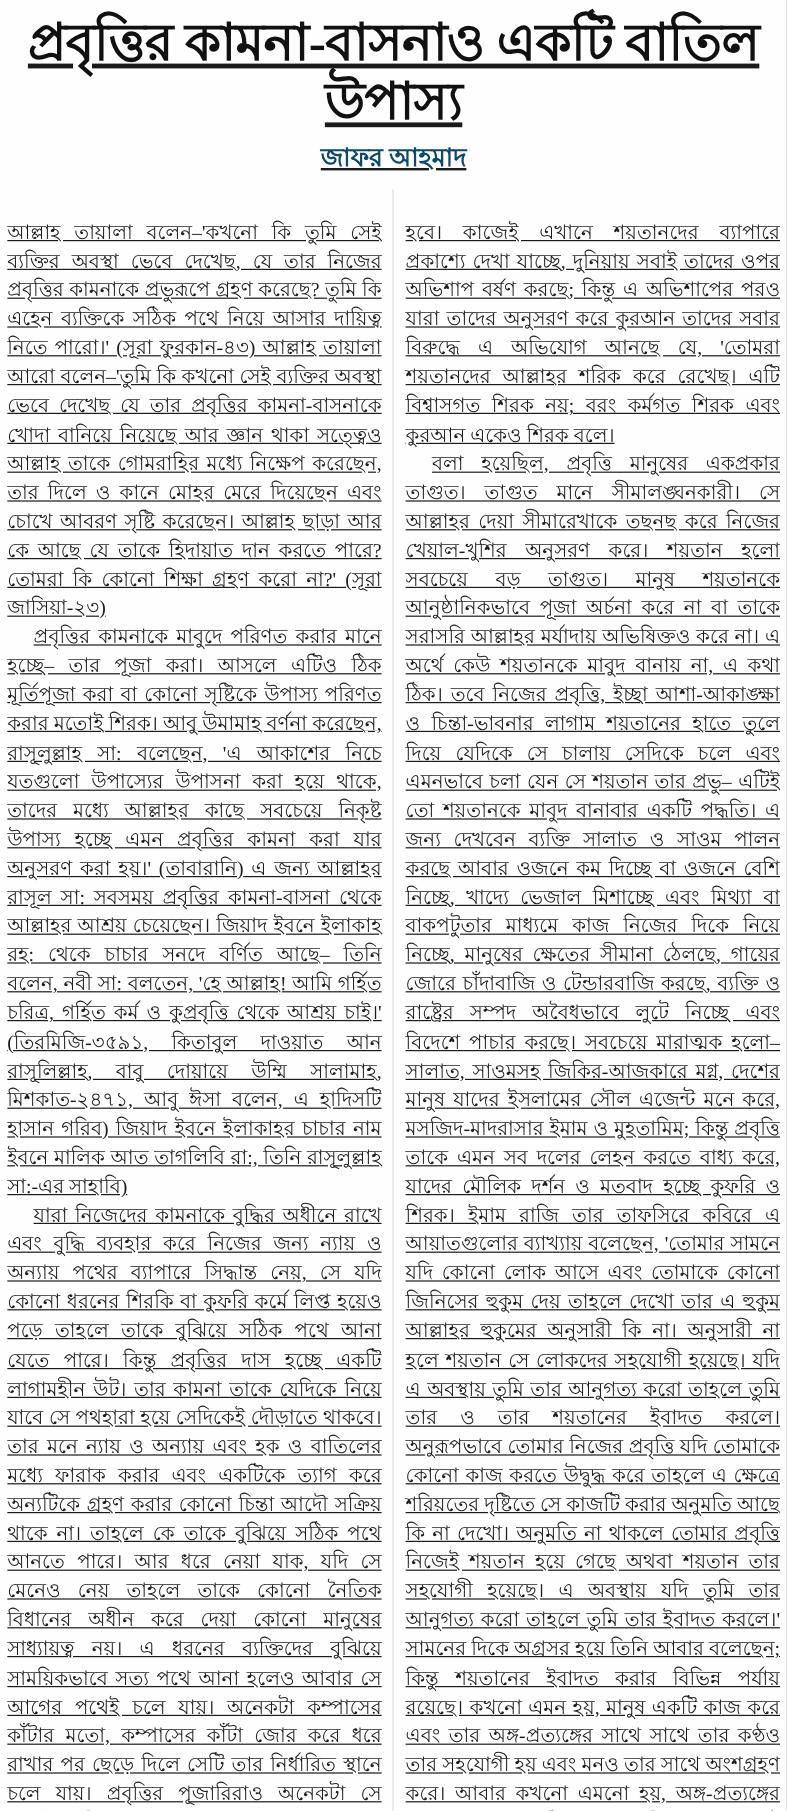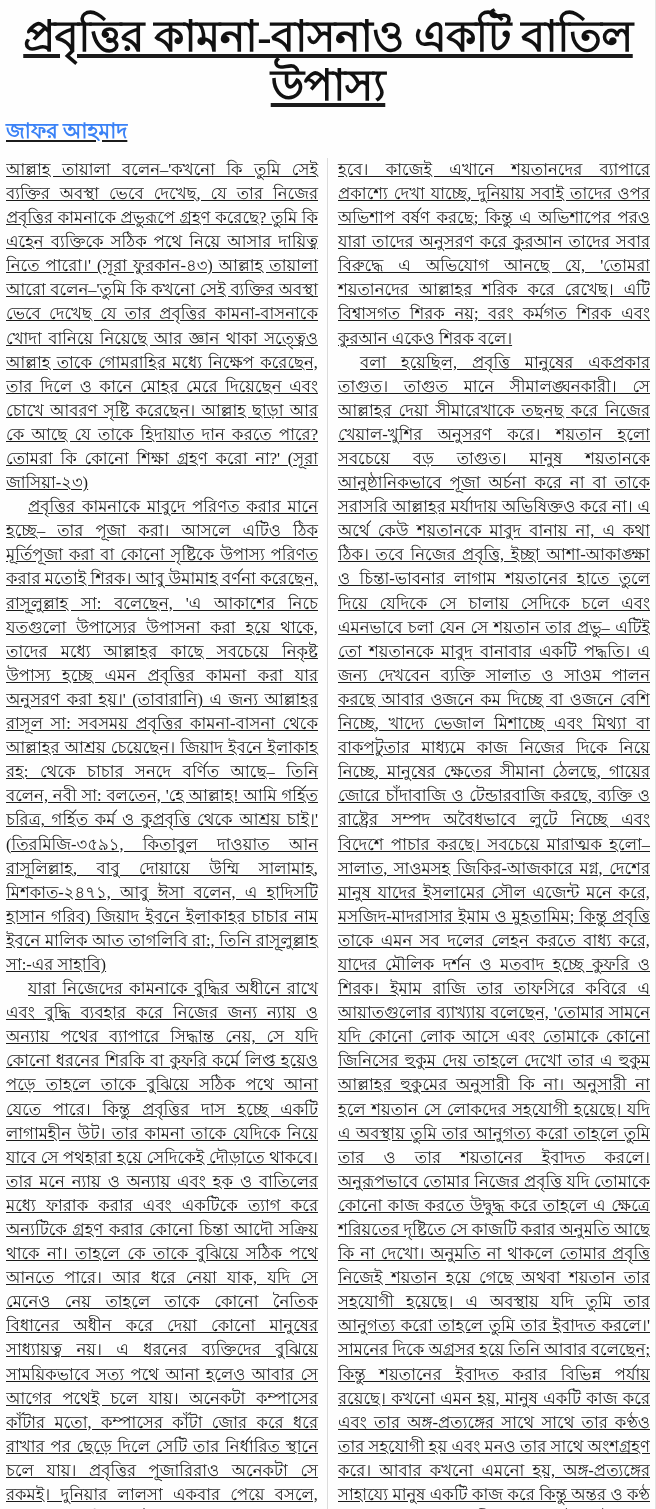--- a/index.html
+++ b/index.html
@@ -25,24 +25,24 @@
     margin: 8px 0 0 0;
     text-align: center;
     font-size: 43px;
     line-height: 1.15;
     font-weight: bold;
     letter-spacing: -0.5px;
     color: #111;
   }
   .byline {
     margin: 4px 0 8px 0;
-    text-align: left;
+    text-align: center;
     font-size: 21px;
     font-weight: bold;
-    color: #3b82f6;
+    color: #0c4a6e;
   }
   .columns {
     display: flex;
     align-items: stretch;
   }
   .col {
     box-sizing: border-box;
     width: 50%;
     height: 1412px;
     overflow: hidden;
@@ -57,20 +57,21 @@
   }
   .col-right {
     padding-left: 10px;
   }
   .col p {
     margin: 0;
     text-indent: 22px;
   }
   .col p.flush {
     text-indent: 0;
+    margin-top: 24px;
   }
 </style>
 </head>
 <body>
 
 <div class="page">
 
   <h1 class="headline">প্রবৃত্তির কামনা-বাসনাও একটি বাতিল উপাস্য</h1>
 
   <div class="byline">জাফর আহমাদ</div>

